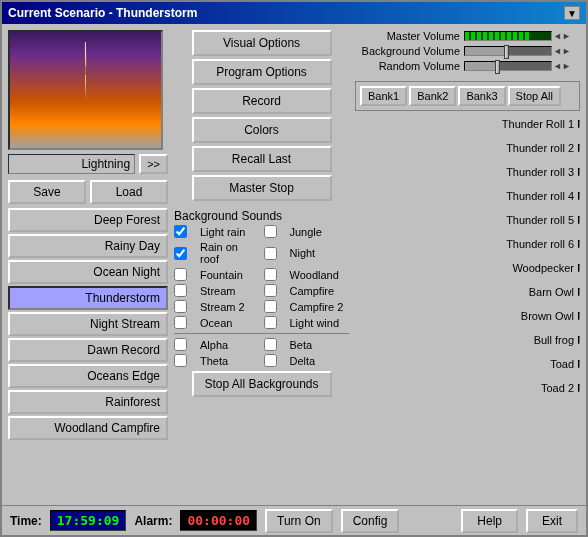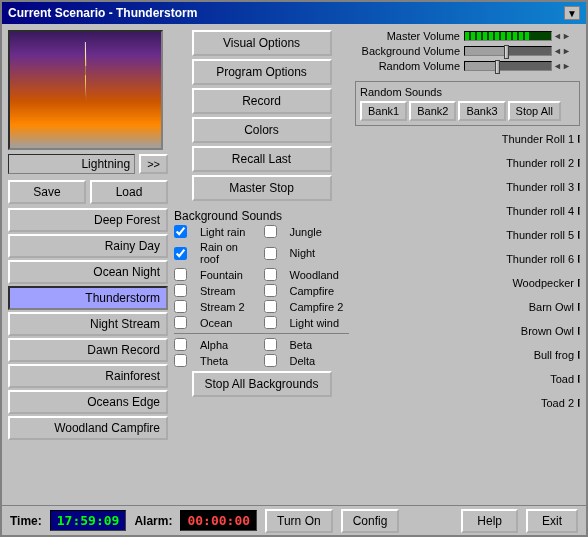--- a/index.html
+++ b/index.html
@@ -395,22 +395,22 @@
         <button class="btn-small">Load</button>
       </div>
 
       <div class="scenario-list">
         <button class="scenario-btn">Deep Forest</button>
         <button class="scenario-btn">Rainy Day</button>
         <button class="scenario-btn">Ocean Night</button>
         <button class="scenario-btn active">Thunderstorm</button>
         <button class="scenario-btn">Night Stream</button>
         <button class="scenario-btn">Dawn Record</button>
+        <button class="scenario-btn">Oceans Edge</button>
         <button class="scenario-btn">Rainforest</button>
-        <button class="scenario-btn">Oceans Edge</button>
         <button class="scenario-btn">Woodland Campfire</button>
       </div>
     </div>
 
     <div class="middle-panel">
 
       <div class="action-buttons">
         <button class="action-btn">Visual Options</button>
         <button class="action-btn">Program Options</button>
         <button class="action-btn">Record</button>
@@ -524,21 +524,20 @@
             <div class="slider-wrapper">
               <div class="slider-fill-gray" style="width:40%"></div>
               <div class="slider-thumb" style="left:35%"></div>
             </div>
             <span class="slider-arrows">◄►</span>
           </div>
         </div>
       </div>
 
       <div class="random-sounds-box">
-        <div class="random-sounds-title">Random Sounds</div>
         <div class="bank-buttons">
           <button class="bank-btn">Bank1</button>
           <button class="bank-btn">Bank2</button>
           <button class="bank-btn">Bank3</button>
           <button class="stop-all-bank-btn">Stop All</button>
         </div>
       </div>
 
       <div class="sound-sliders">
         <div class="sound-row">

